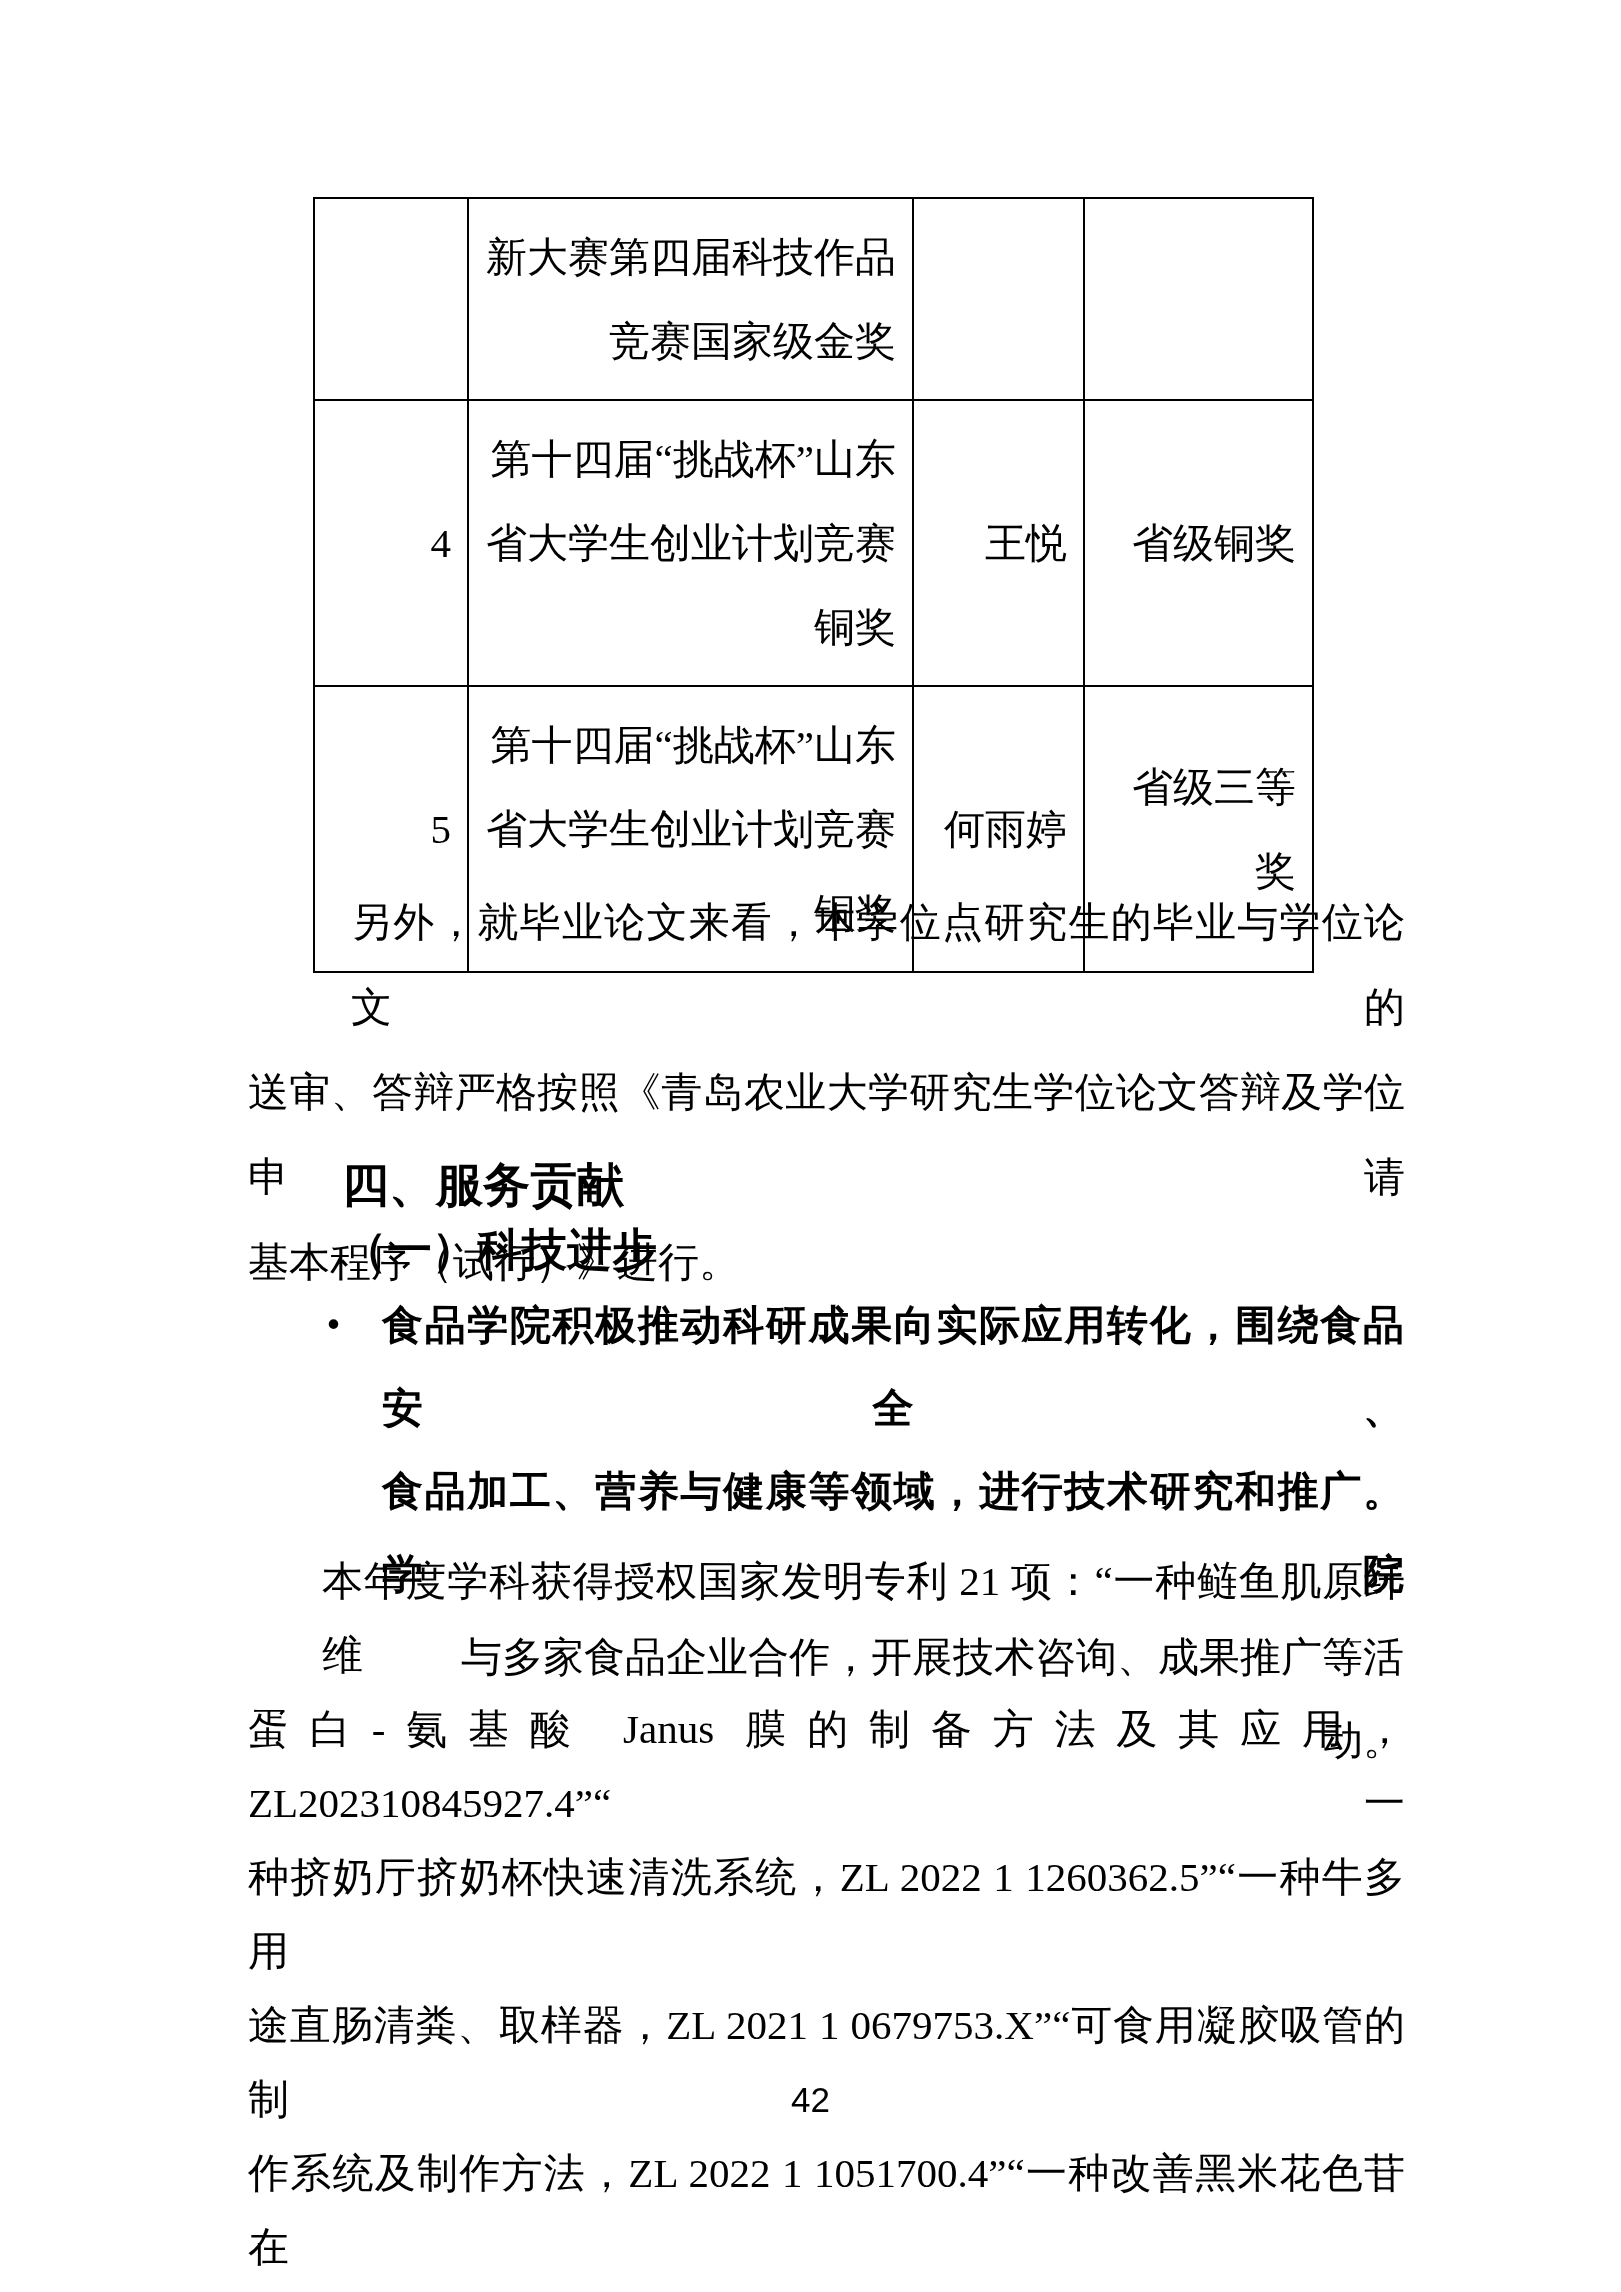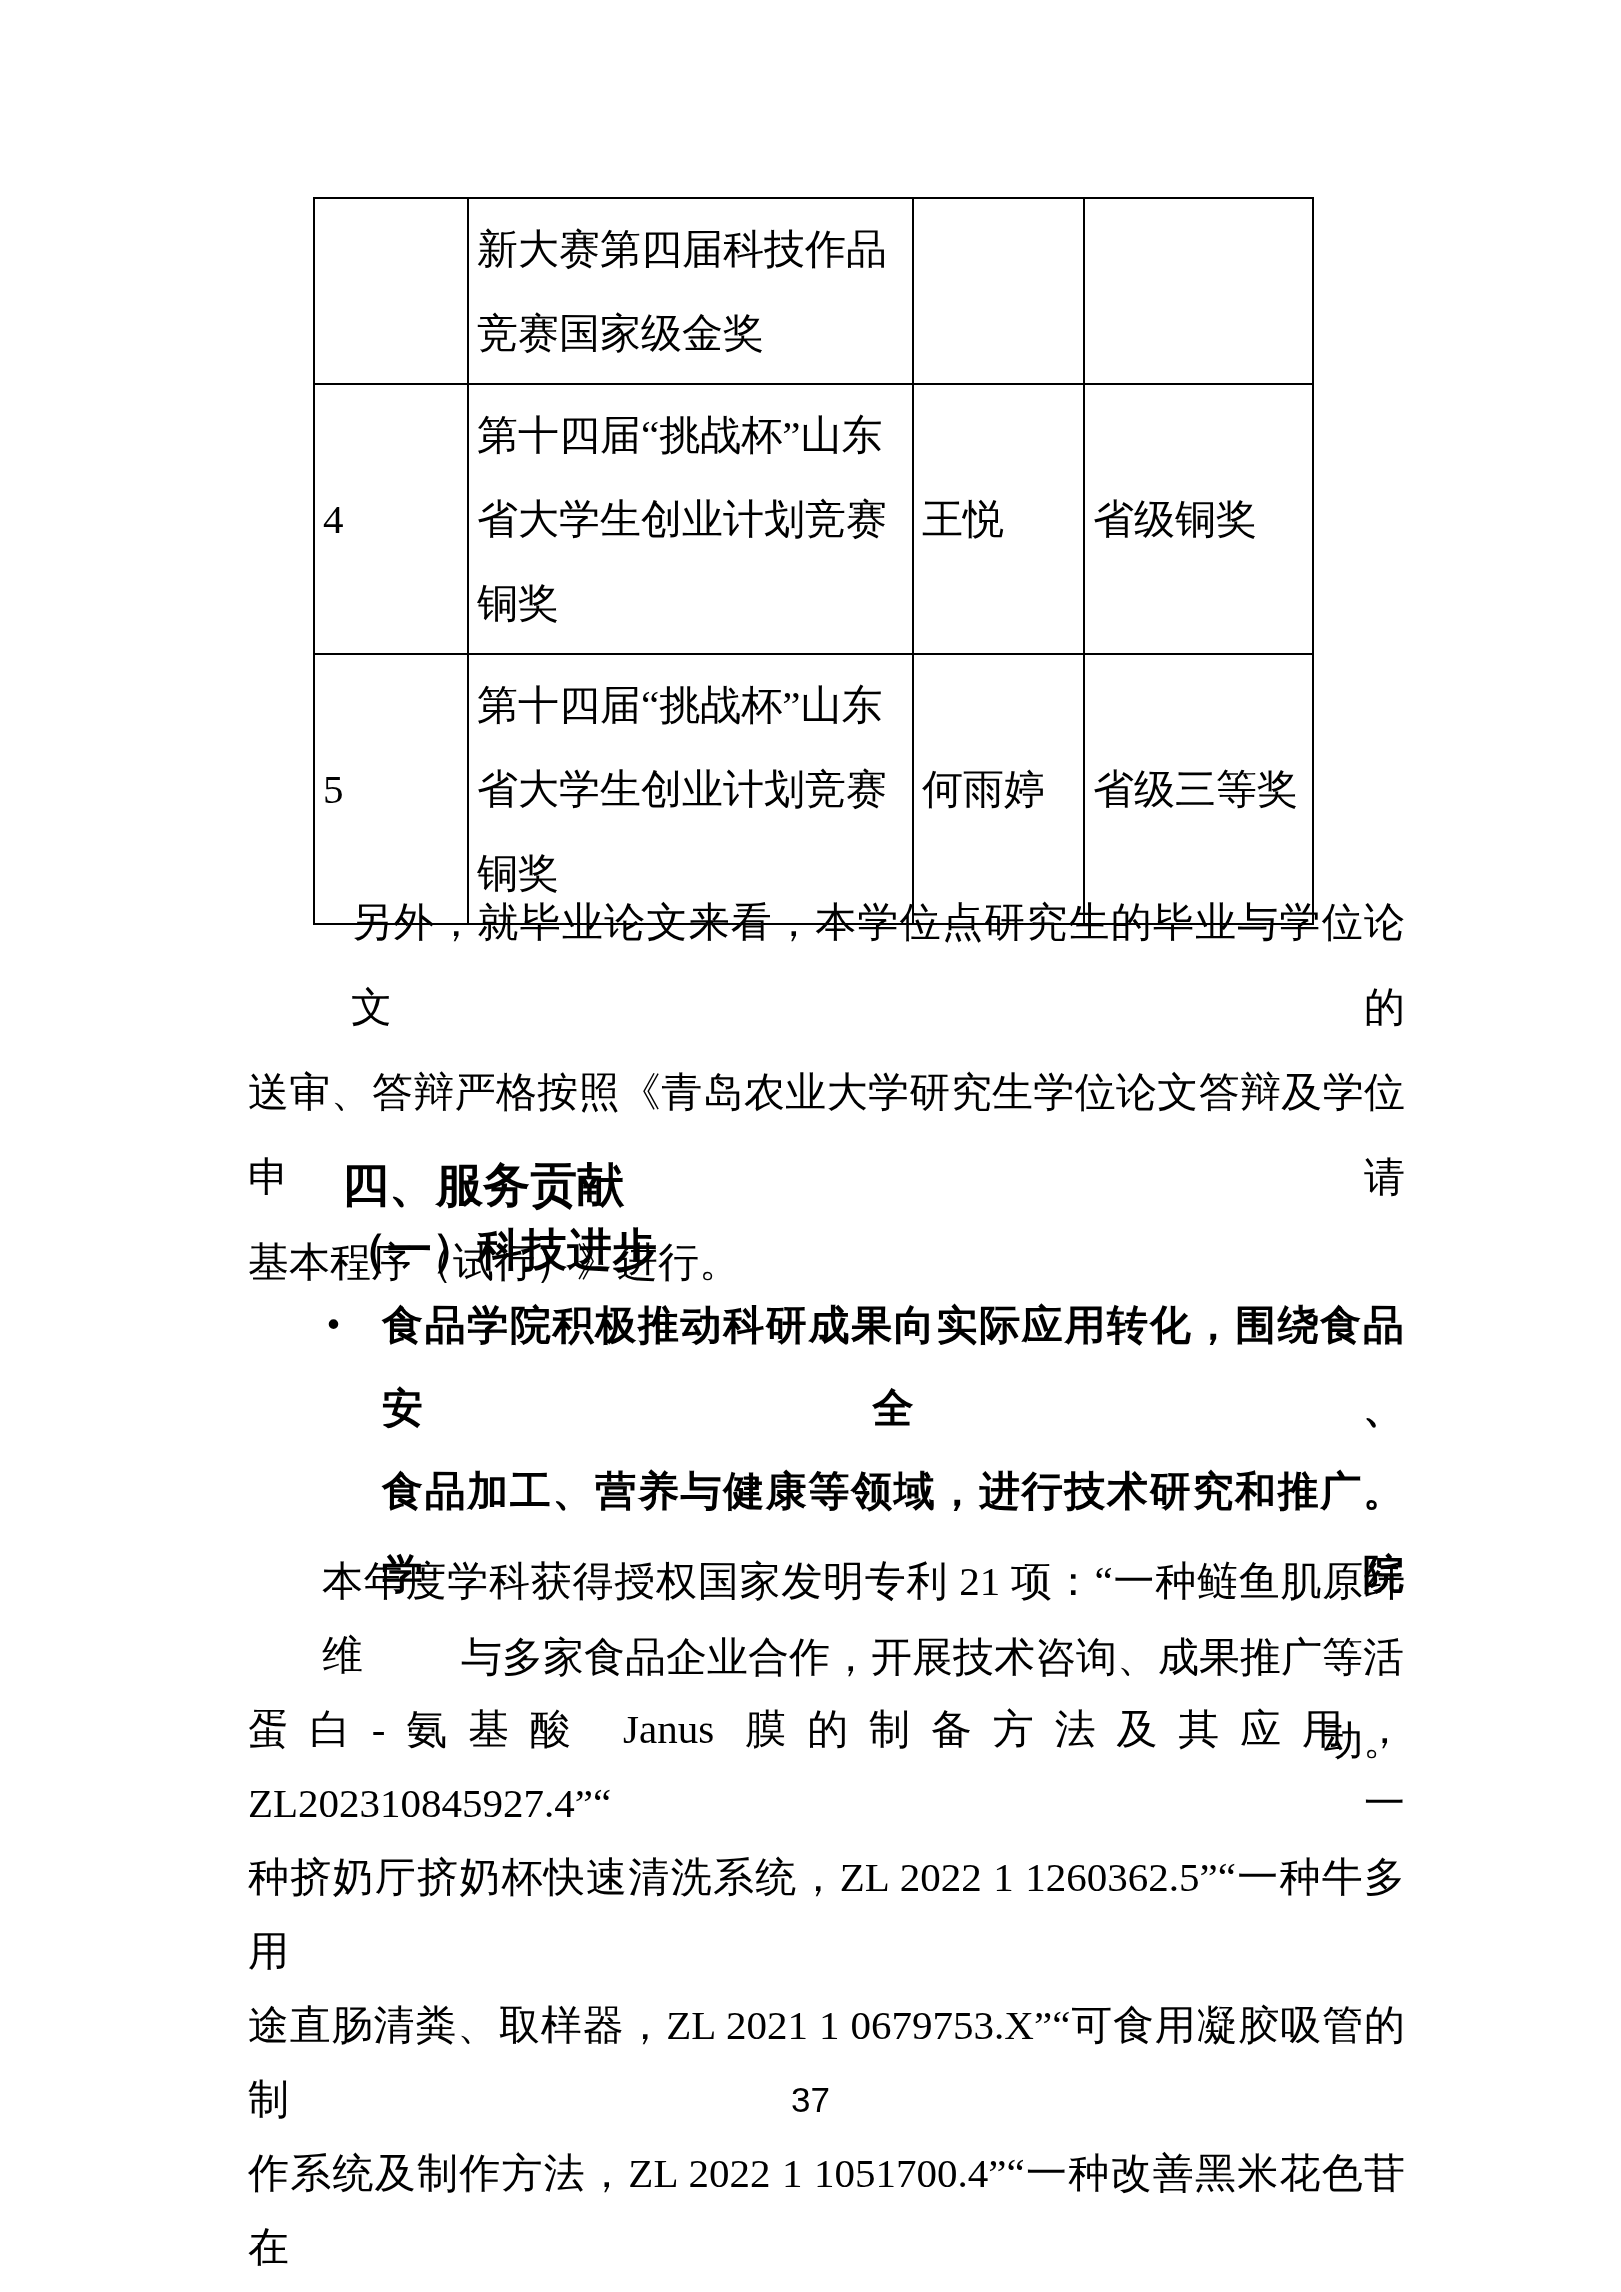--- a/index.html
+++ b/index.html
@@ -14,22 +14,22 @@
   }
   
   .awards-table {
     position:absolute; left:313px; top:197px;
     border-collapse:collapse; table-layout:fixed;
     width:999px;
     font-size:41px; line-height:84px;
   }
   .awards-table td {
     border:2.9px solid #000;
-    padding:8px;
-    text-align:left; vertical-align:middle;
+    padding:16px;
+    text-align:right; vertical-align:middle;
     overflow:hidden;
   }
   .awards-table tr.row-partial { height:170px; }
   .awards-table tr.row-4 { height:246px; }
   .awards-table tr.row-5 { height:250px; }
   .cell-line { display:block; }
   
   .para {
     position:absolute; left:248px; width:1157px;
     font-size:41px;
@@ -139,16 +139,16 @@
   <div class="para patent-para">
     <div class="line first justify">本年度学科获得授权国家发明专利 21 项：“一种鲢鱼肌原纤维</div>
     <div class="line justify">蛋白-氨基酸 Janus 膜的制备方法及其应用，ZL202310845927.4”“一</div>
     <div class="line justify">种挤奶厅挤奶杯快速清洗系统，ZL 2022 1 1260362.5”“一种牛多用</div>
     <div class="line justify">途直肠清粪、取样器，ZL 2021 1 0679753.X”“可食用凝胶吸管的制</div>
     <div class="line justify">作系统及制作方法，ZL 2022 1 1051700.4”“一种改善黑米花色苷在</div>
     <div class="line justify">凉皮中呈色效果的方法，ZL 2022 1 0852843.9”“不同形貌植物蛋白</div>
 
   </div>
 
-  <div class="page-number">37</div>
+  <div class="page-number">42</div>
 
 </div>
 
 
 </body></html>

